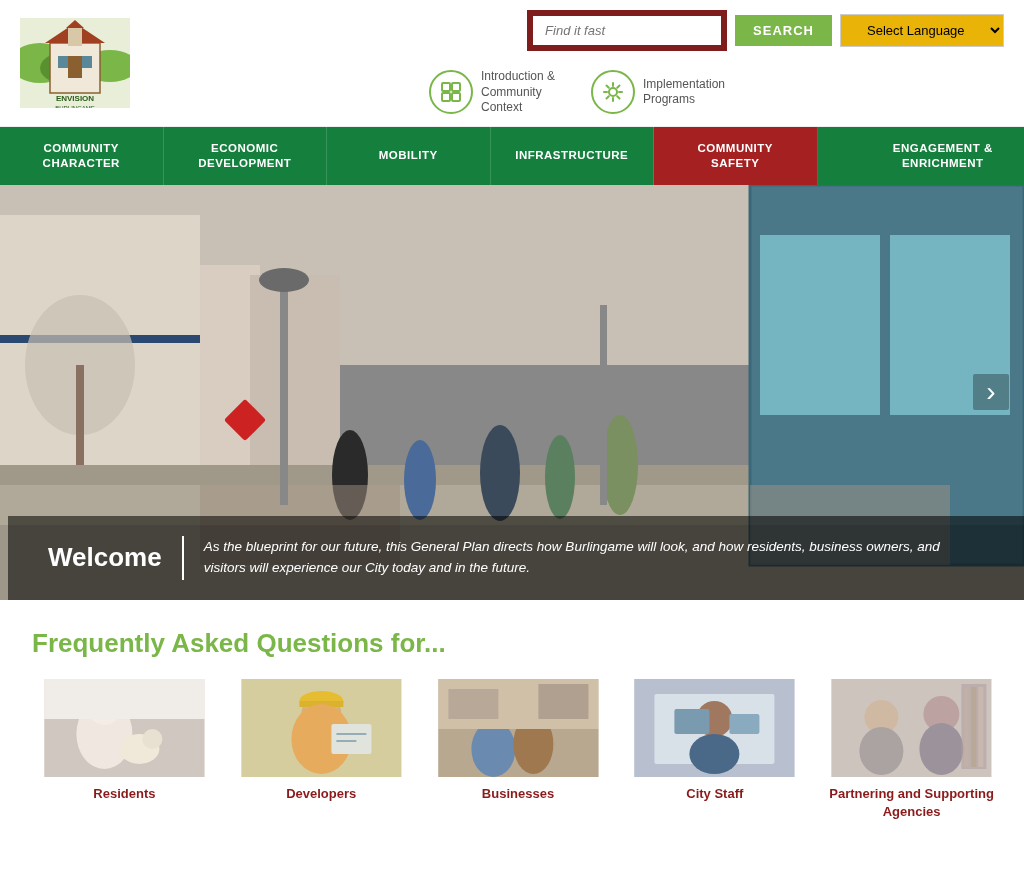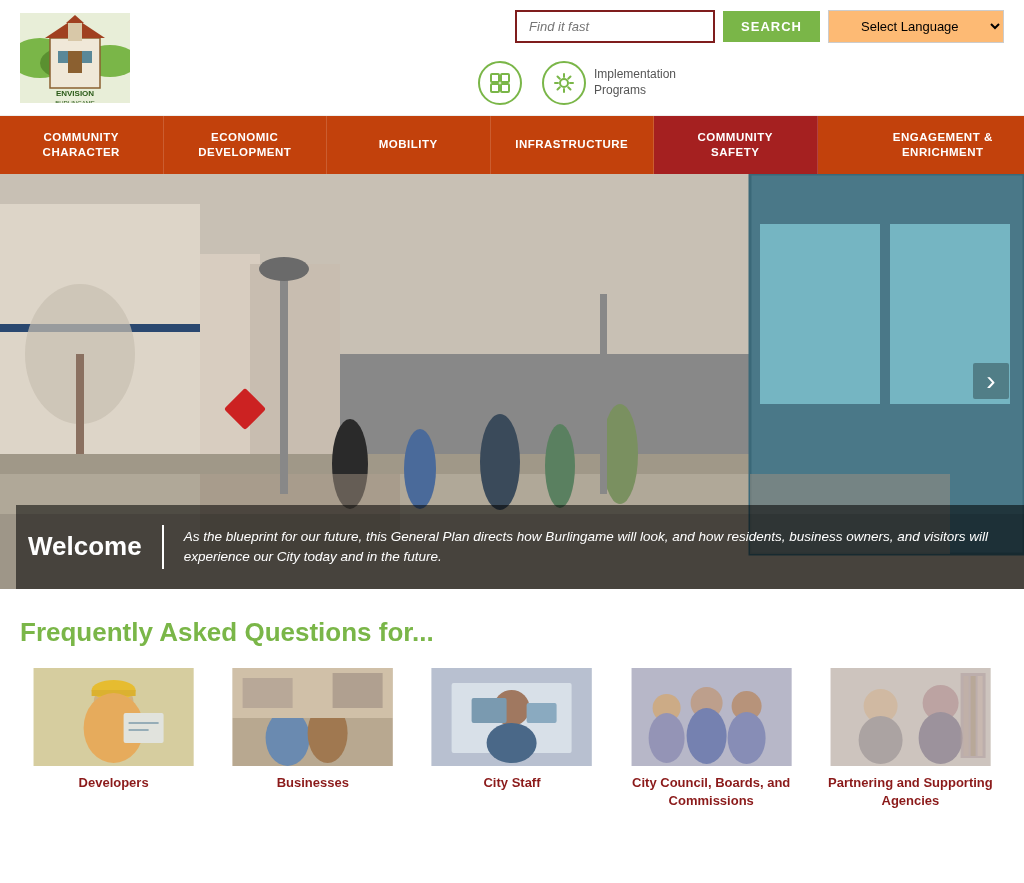--- a/index.html
+++ b/index.html
@@ -24,44 +24,44 @@
       height: 90px;
     }
     .header-center {
       flex: 1;
       display: flex;
       flex-direction: column;
       align-items: center;
       gap: 6px;
     }
     .search-input {
-      border: 2px solid #7f1d1d;
+      border: 6px solid #7f1d1d;
       padding: 7px 12px;
       font-size: 13px;
       color: #999;
       width: 200px;
       outline: none;
       font-style: italic;
     }
     .search-btn {
       background: #7ab648;
       color: #fff;
       border: none;
       padding: 8px 18px;
       font-size: 13px;
       font-weight: bold;
       cursor: pointer;
       text-transform: uppercase;
       letter-spacing: 1px;
     }
     .lang-select {
       border: 1px solid #ccc;
-      padding: 7px 28px;
+      padding: 7px 22px;
       font-size: 13px;
-      background: #fdba74;
+      background: #eab308;
       cursor: pointer;
       min-width: 160px;
     }
     .nav-icons {
       display: flex;
       gap: 20px;
       align-items: center;
       margin-top: 4px;
     }
     .nav-icon-item {
@@ -89,21 +89,21 @@
     }
     .nav-icon-text {
       font-size: 12px;
       color: #555;
       line-height: 1.3;
       max-width: 90px;
     }
 
     
     .main-nav {
-      background: #c2410c;
+      background: #15803d;
       display: flex;
       align-items: stretch;
     }
     .main-nav-item {
       flex: 1;
       display: flex;
       align-items: center;
       justify-content: center;
       text-align: center;
       padding: 14px 8px;
@@ -140,24 +140,24 @@
       height: 36px;
       display: flex;
       align-items: center;
       justify-content: center;
       border-radius: 2px;
       z-index: 10;
     }
     .hero-caption {
       position: absolute;
       bottom: 0;
-      left: 16px;
+      left: 8px;
       right: 0;
       background: rgba(0,0,0,0.55);
-      padding: 20px 12px;
+      padding: 20px 40px;
       display: flex;
       align-items: center;
       gap: 20px;
       z-index: 10;
       margin-top: 10px;
     }
     .hero-caption-title {
       color: #fff;
       font-size: 26px;
       font-weight: bold;
@@ -173,20 +173,21 @@
     .hero-caption-text {
       color: #fff;
       font-size: 13.5px;
       line-height: 1.5;
       font-style: italic;
     }
 
     
     .faq-section {
       padding: 28px 20px 20px;
+      margin-left: 12px;
     }
     .faq-title {
       color: #7ab648;
       font-size: 26px;
       font-weight: bold;
       margin-bottom: 20px;
     }
     .faq-cards {
       display: flex;
       gap: 12px;
@@ -274,20 +275,21 @@
 
       <a class="nav-icon-item">
         <div class="nav-icon-circle">
           <svg viewBox="0 0 22 22">
             <rect x="2" y="2" width="8" height="8" rx="1" fill="none" stroke="#7ab648" stroke-width="2"></rect>
             <rect x="12" y="2" width="8" height="8" rx="1" fill="none" stroke="#7ab648" stroke-width="2"></rect>
             <rect x="2" y="12" width="8" height="8" rx="1" fill="none" stroke="#7ab648" stroke-width="2"></rect>
             <rect x="12" y="12" width="8" height="8" rx="1" fill="none" stroke="#7ab648" stroke-width="2"></rect>
           </svg>
         </div>
+        <span class="nav-icon-text">Introduction &amp;<br>Community Context</span>
       </a>
 
 
 
       <a class="nav-icon-item">
         <div class="nav-icon-circle">
           <svg viewBox="0 0 22 22">
             <circle cx="11" cy="11" r="4" fill="none" stroke="#7ab648" stroke-width="2"></circle>
             <path d="M11 2 L11 5 M11 17 L11 20 M2 11 L5 11 M17 11 L20 11 M4.5 4.5 L6.8 6.8 M15.2 15.2 L17.5 17.5 M17.5 4.5 L15.2 6.8 M6.8 15.2 L4.5 17.5" stroke="#7ab648" stroke-width="2" stroke-linecap="round"></path>
           </svg>
@@ -356,20 +358,37 @@
     <span class="hero-caption-title">Welcome</span>
     <div class="hero-caption-divider"></div>
     <span class="hero-caption-text">As the blueprint for our future, this General Plan directs how Burlingame will look, and how residents, business owners, and visitors will experience our City today and in the future.</span>
   </div>
 </div>
 
 <div class="faq-section">
   <h2 class="faq-title">Frequently Asked Questions for...</h2>
   <div class="faq-cards">
 
+    <a class="faq-card">
+      <div class="faq-card-img">
+        <svg class="faq-card-img-inner" viewBox="0 0 160 98">
+          <rect width="160" height="98" fill="#e0d8d0"></rect>
+          <rect x="0" y="40" width="160" height="58" fill="#d0c8c0"></rect>
+
+          <ellipse cx="60" cy="55" rx="28" ry="35" fill="#f0e8e0"></ellipse>
+          <circle cx="60" cy="30" r="16" fill="#f5ede5"></circle>
+
+          <ellipse cx="95" cy="70" rx="20" ry="15" fill="#f0e8d8"></ellipse>
+          <circle cx="108" cy="60" r="10" fill="#e8e0d0"></circle>
+
+          <rect x="0" y="0" width="160" height="40" fill="#f0ece8"></rect>
+        </svg>
+      </div>
+      <span class="faq-card-label">Residents</span>
+    </a>
 
     <a class="faq-card">
       <div class="faq-card-img">
         <svg class="faq-card-img-inner" viewBox="0 0 160 98">
           <rect width="160" height="98" fill="#d8d0a0"></rect>
 
           <circle cx="80" cy="35" r="20" fill="#d4a870"></circle>
 
           <ellipse cx="80" cy="22" rx="22" ry="10" fill="#f0b800"></ellipse>
           <rect x="58" y="22" width="44" height="6" fill="#e0a800"></rect>
@@ -414,38 +433,20 @@
           <circle cx="80" cy="40" r="18" fill="#a07860"></circle>
           <ellipse cx="80" cy="75" rx="25" ry="20" fill="#4a6888"></ellipse>
 
           <rect x="40" y="30" width="35" height="25" fill="#7a9ab0" rx="2"></rect>
           <rect x="95" y="35" width="30" height="20" fill="#8aaac0" rx="2"></rect>
         </svg>
       </div>
       <span class="faq-card-label">City Staff</span>
     </a>
 
-    <a class="faq-card">
-      <div class="faq-card-img">
-        <svg class="faq-card-img-inner" viewBox="0 0 160 98">
-          <rect width="160" height="98" fill="#b8b8c8"></rect>
-
-          <circle cx="35" cy="40" r="14" fill="#d4a870"></circle>
-          <ellipse cx="35" cy="70" rx="18" ry="25" fill="#8a8ab0"></ellipse>
-          <circle cx="75" cy="35" r="16" fill="#c09878"></circle>
-          <ellipse cx="75" cy="68" rx="20" ry="28" fill="#6070a8"></ellipse>
-          <circle cx="115" cy="38" r="15" fill="#b88860"></circle>
-          <ellipse cx="115" cy="70" rx="19" ry="26" fill="#7880b0"></ellipse>
-
-          <rect x="0" y="0" width="160" height="98" fill="rgba(180,180,200,0.25)"></rect>
-        </svg>
-      </div>
-      <span class="faq-card-label">City Council, Boards,
-and Commissions</span>
-    </a>
 
     <a class="faq-card">
       <div class="faq-card-img">
         <svg class="faq-card-img-inner" viewBox="0 0 160 98">
           <rect width="160" height="98" fill="#d0c8c0"></rect>
 
           <circle cx="50" cy="38" r="17" fill="#d4b898"></circle>
           <ellipse cx="50" cy="72" rx="22" ry="24" fill="#a09898"></ellipse>
           <circle cx="110" cy="35" r="18" fill="#b89898"></circle>
           <ellipse cx="110" cy="70" rx="22" ry="26" fill="#8a8090"></ellipse>

